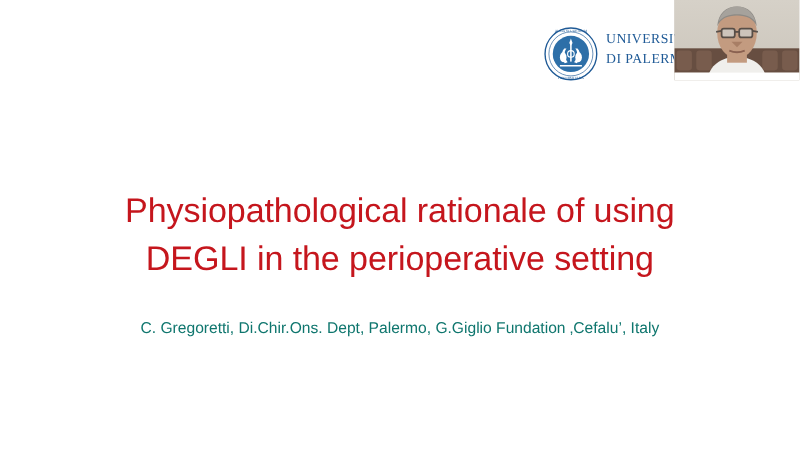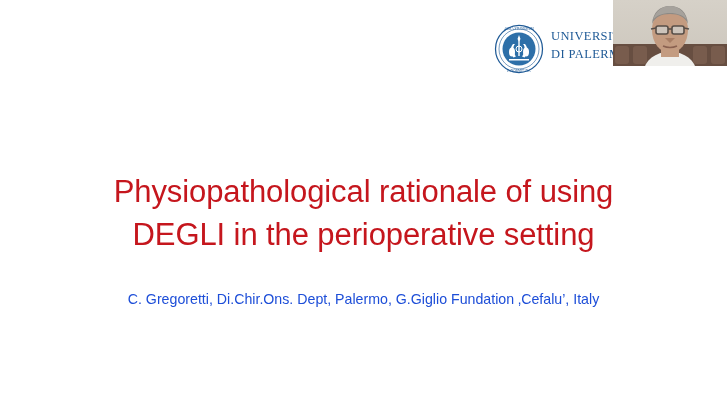--- a/index.html
+++ b/index.html
@@ -83,21 +83,21 @@
   }
   .title-line { display: block; white-space: nowrap; }
 
   
   #author {
     position: absolute;
     left: 0;
     top: 289px;
     width: 727px;
     text-align: center;
-    color: #1d4ed8;
+    color: #0f766e;
     font-size: 14.2px;
     line-height: 20px;
     font-weight: 400;
     white-space: nowrap;
   }
 </style>
 </head>
 <body>
 
 <div id="slide">

